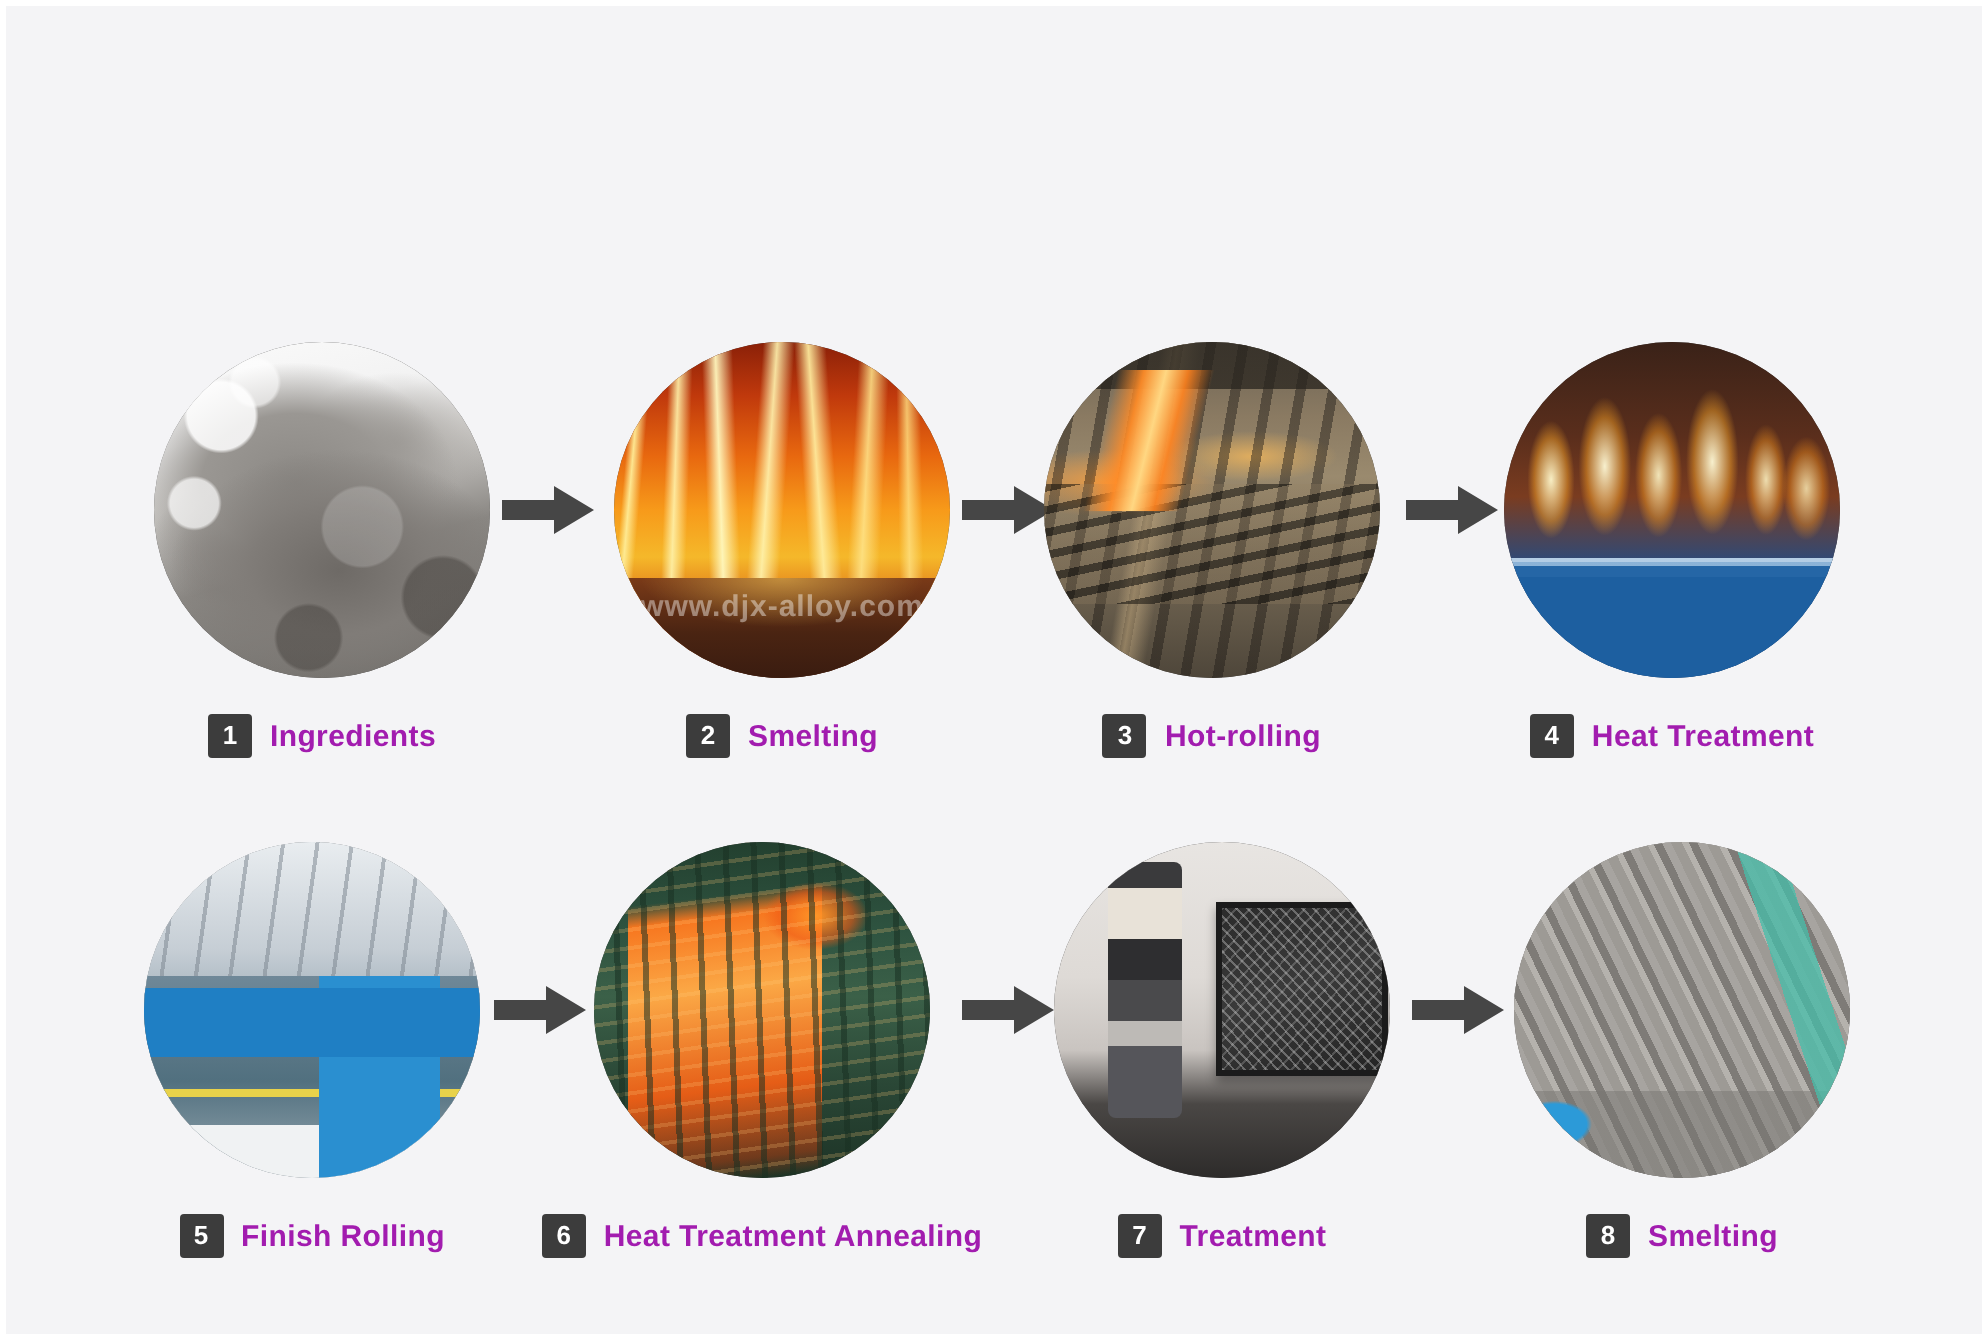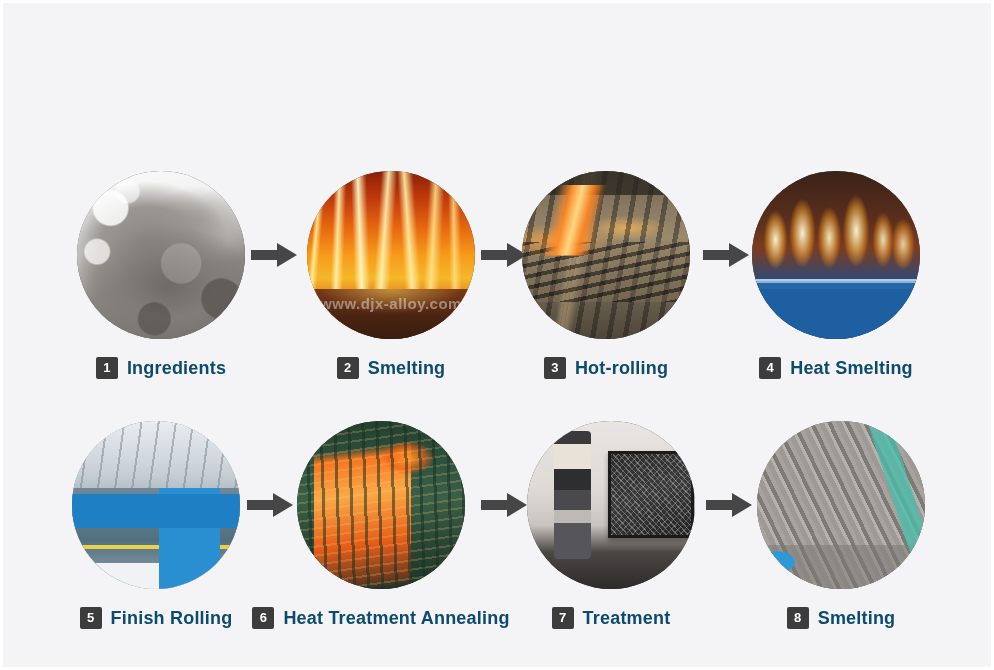--- a/index.html
+++ b/index.html
@@ -118,23 +118,23 @@
     color: #ffffff;
     font-size: 13px;
     font-weight: bold;
     line-height: 22px;
     text-align: center;
     border-radius: 2px;
     flex: 0 0 auto;
   }
 
   .label-text {
-    font-size: 18px;
+    font-size: 15px;
     font-weight: bold;
-    color: #0c4a6e;
+    color: #a21caf;
     letter-spacing: 0.2px;
   }
 
   
   .arrow {
     position: absolute;
     top: 78px;
     width: 46px;
     height: 28px;
   }
@@ -396,21 +396,21 @@
         <path d="M0 9 H26 V2 L46 14 L26 26 V19 H0 Z" fill="#464646"></path>
       </svg>
     </div>
 
     <div class="step" style="left:743px;">
       <div class="circle">
         <div class="scene sc-flames"></div>
       </div>
       <div class="label">
         <span class="badge">4</span>
-        <span class="label-text">Heat Smelting</span>
+        <span class="label-text">Heat Treatment</span>
       </div>
     </div>
 
   </div>
 
   <div class="row row-2">
 
     <div class="step" style="left:63px;">
       <div class="circle">
         <div class="scene sc-factory"></div>

